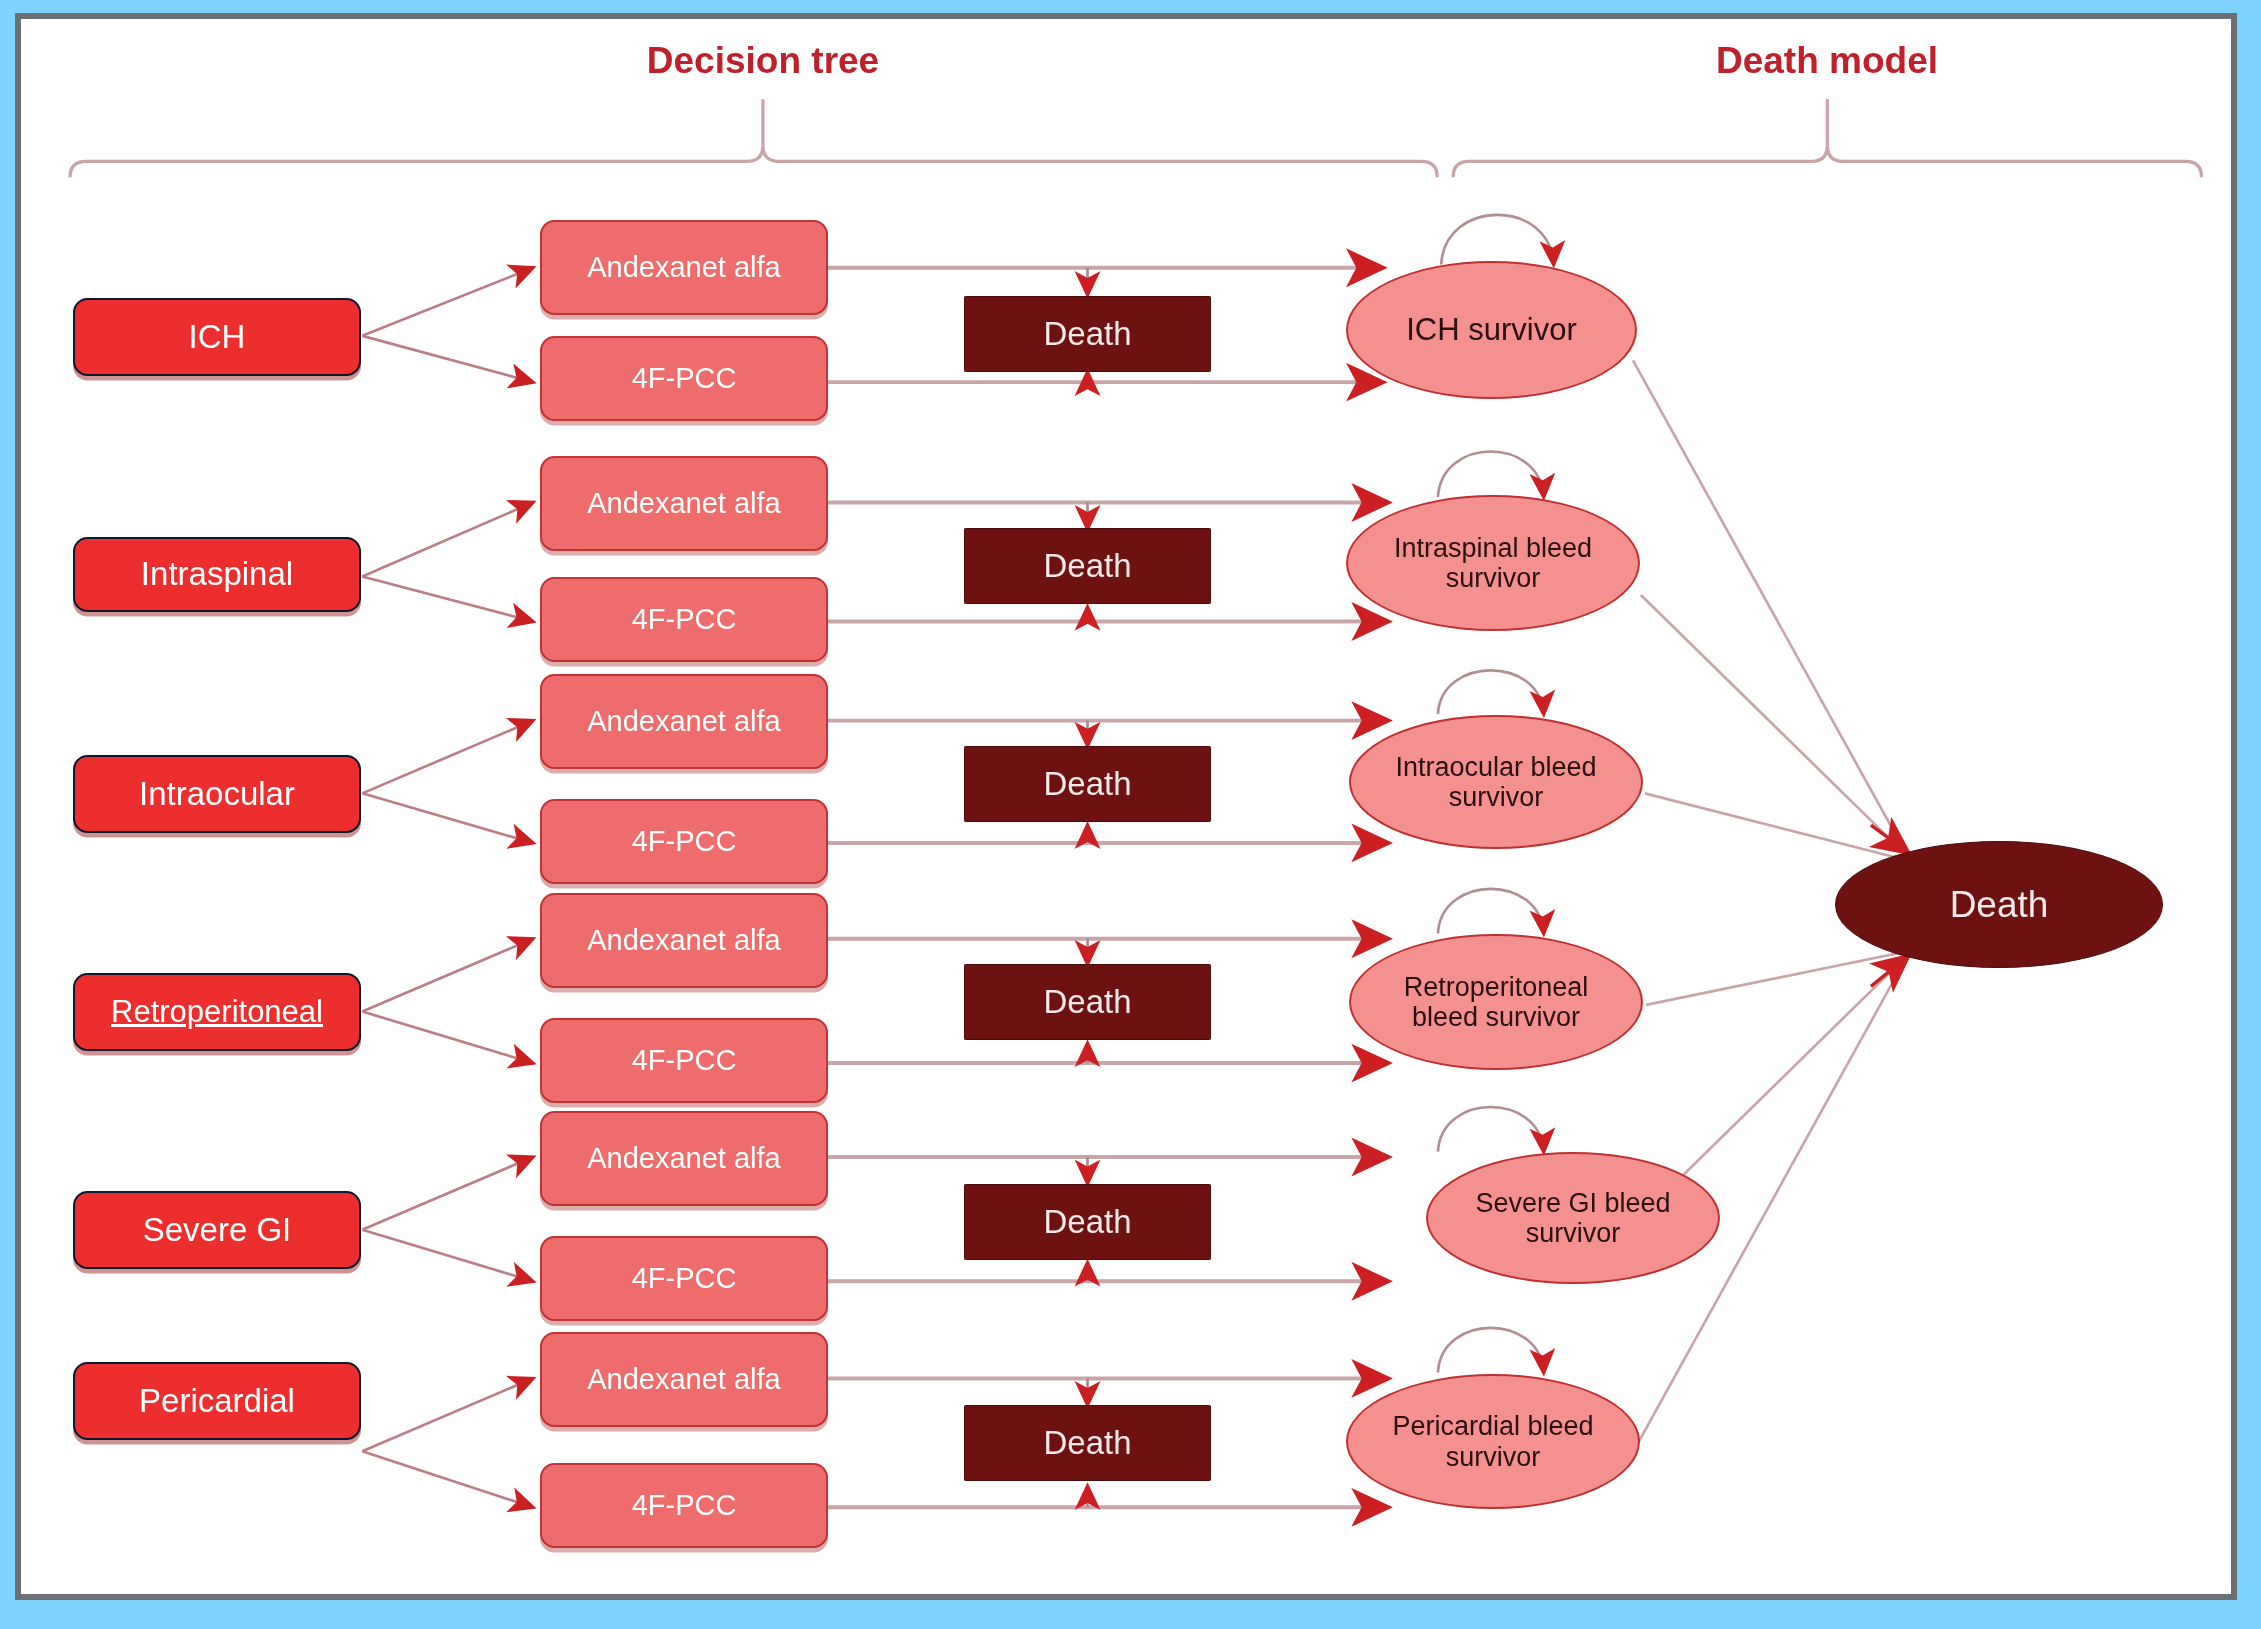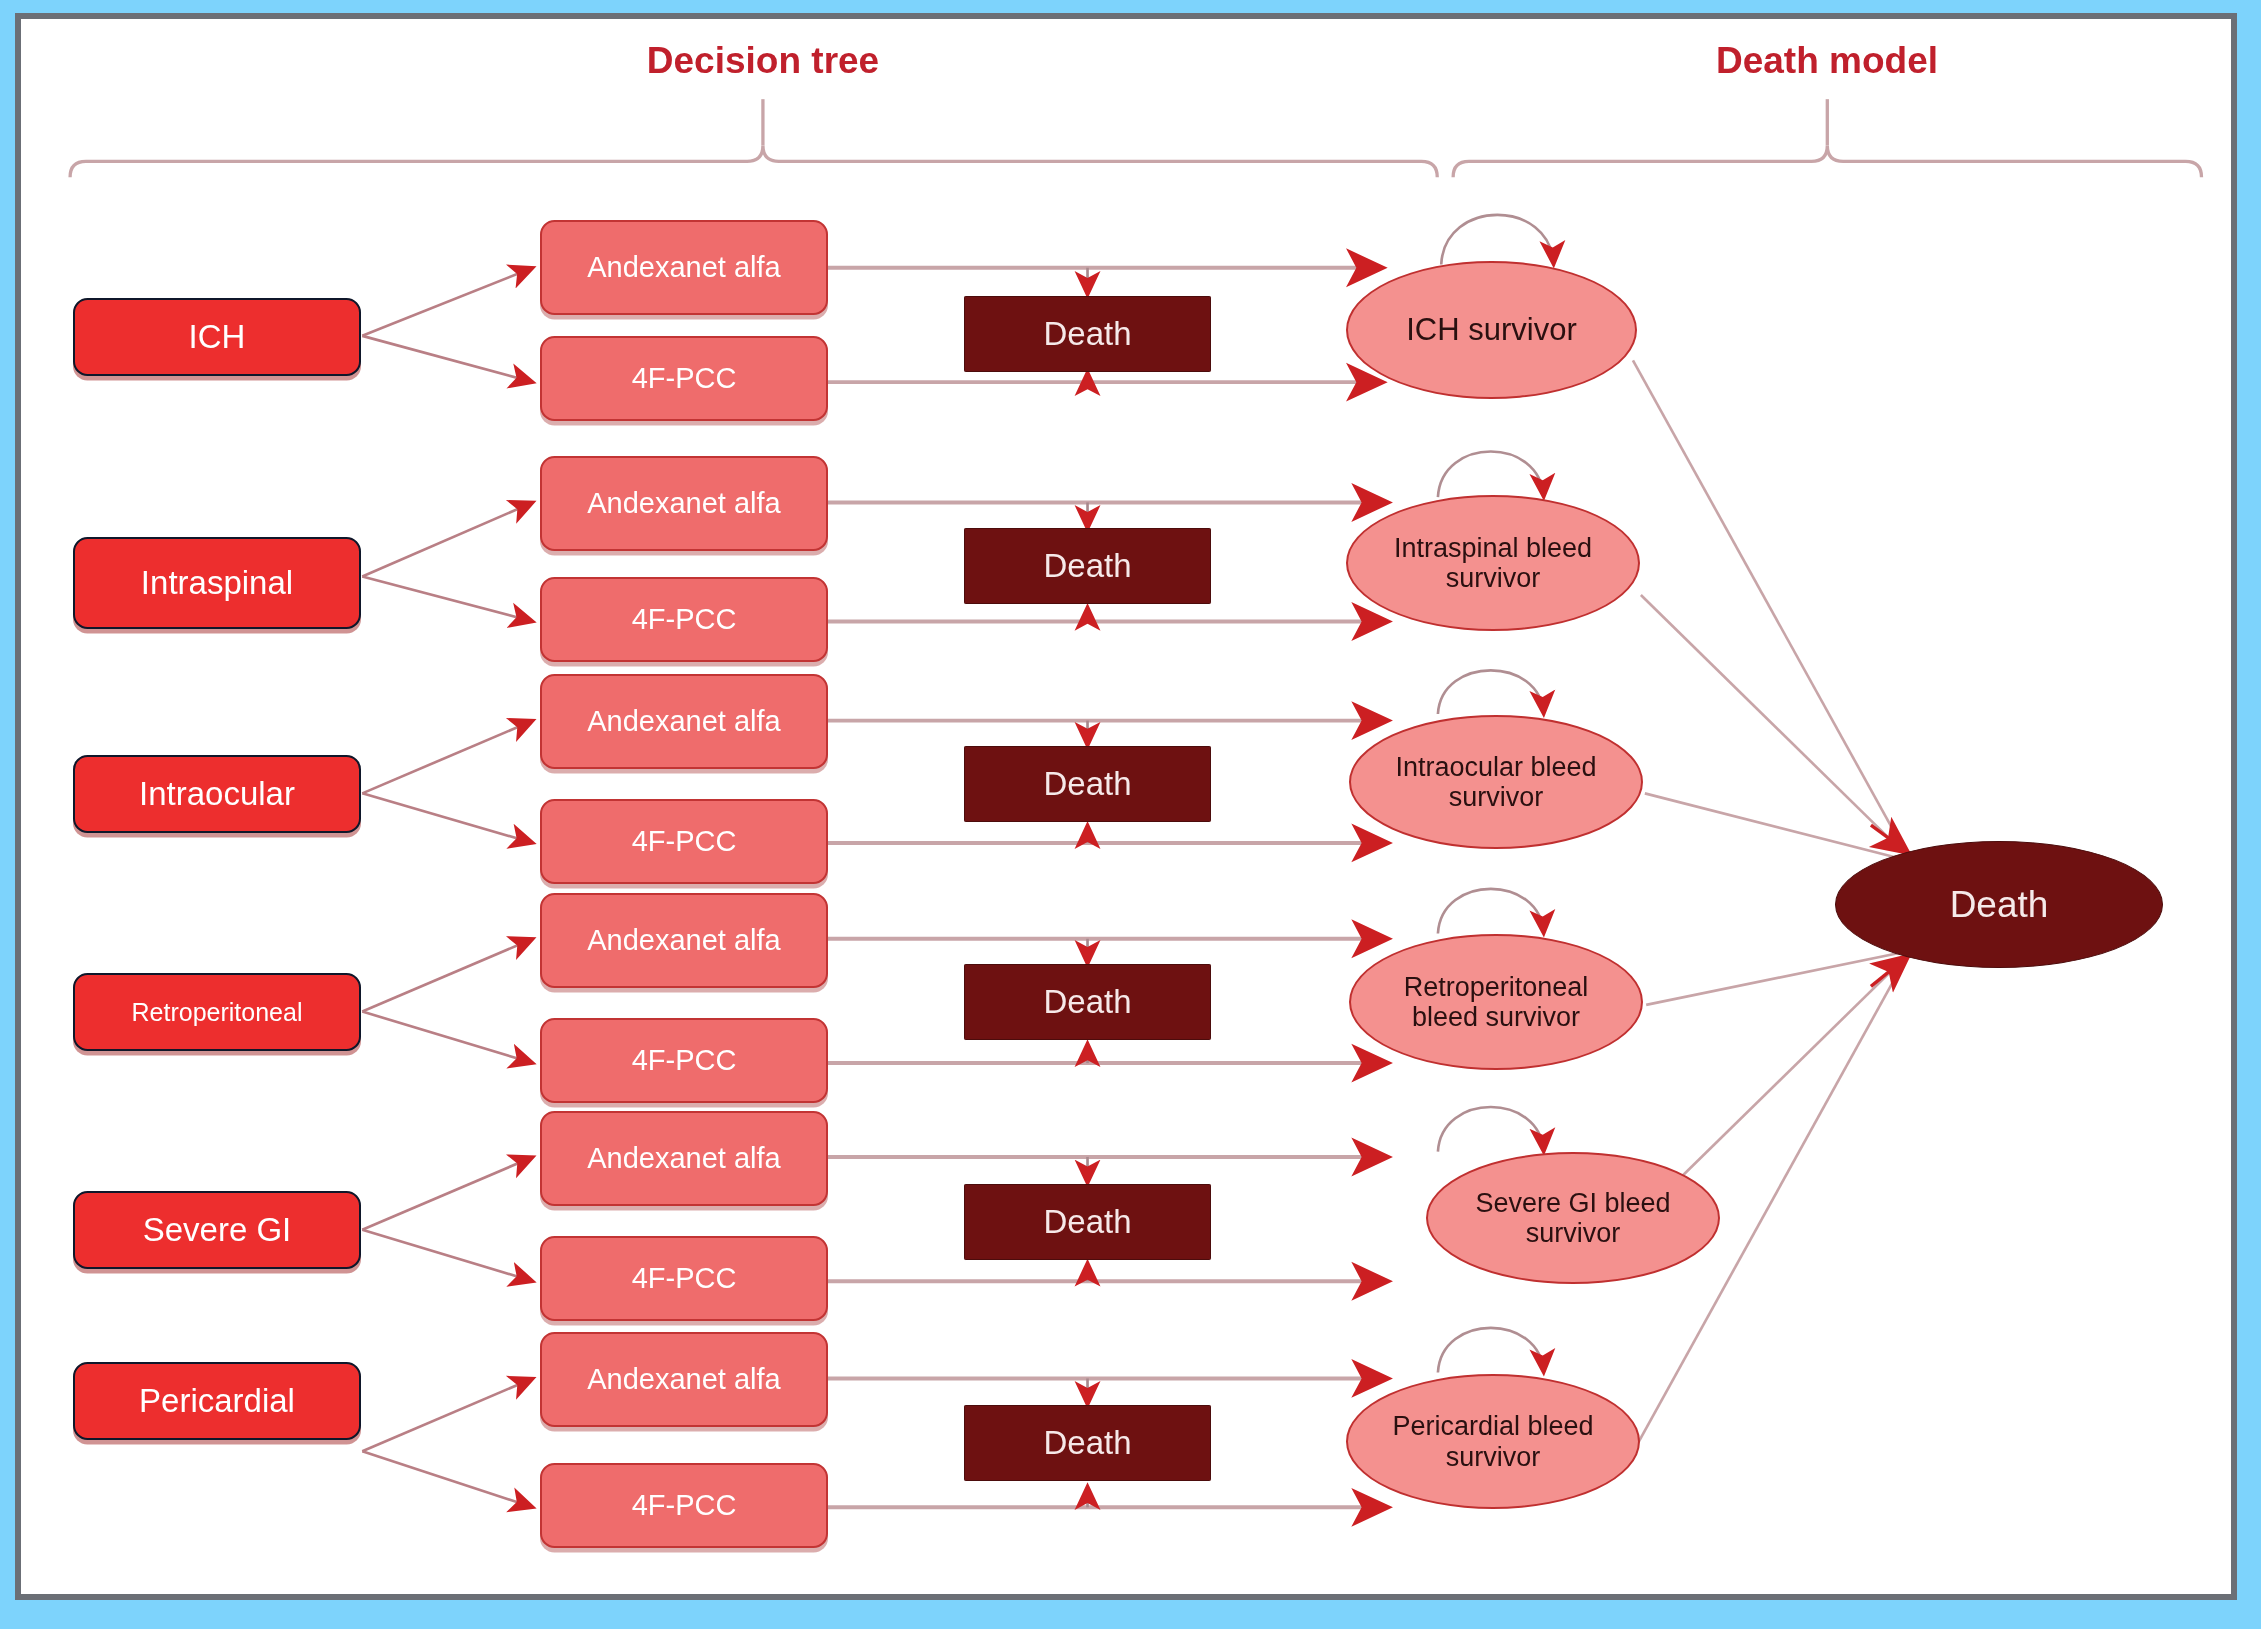--- a/index.html
+++ b/index.html
@@ -32,21 +32,21 @@
 
   
   .bleed{
     background:#ed2e2e;
     border:2px solid #0f172a;
     border-radius:14.5px;
     color:#ffffff;
     font-size:33px;
     box-shadow:0 4.6px 0 rgba(150,16,16,.45);
   }
-  .bleed.small{font-size:25px;}
+  .bleed.small{font-size:31px;text-decoration:underline;}
 
   
   .treat{
     background:#ef6c6c;
     border:2px solid #c23434;
     border-radius:14.5px;
     color:#ffffff;
     font-size:29px;
     box-shadow:0 4.6px 0 rgba(160,40,40,.38);
   }
@@ -196,21 +196,21 @@
 
   <div class="bracket-label" style="left:631px;top:40px;width:264px;">Decision tree</div>
   <div class="bracket-label" style="left:1695px;top:40px;width:264px;">Death model</div>
 
   <div class="node bleed" style="left:73px;top:298px;width:288px;height:78px;">ICH</div>
   <div class="node treat" style="left:540px;top:220px;width:288px;height:95px;">Andexanet alfa</div>
   <div class="node treat" style="left:540px;top:336px;width:288px;height:85px;">4F-PCC</div>
   <div class="node deathbox" style="left:964px;top:296px;width:247px;height:76px;">Death</div>
   <div class="node surv big" style="left:1346px;top:261px;width:291px;height:138px;">ICH survivor</div>
 
-  <div class="node bleed" style="left:73px;top:537px;width:288px;height:92px;text-align:center;">Intraspinal</div>
+  <div class="node bleed" style="left:73px;top:537px;width:288px;height:75px;text-align:center;">Intraspinal</div>
   <div class="node treat" style="left:540px;top:456px;width:288px;height:95px;">Andexanet alfa</div>
   <div class="node treat" style="left:540px;top:577px;width:288px;height:85px;">4F-PCC</div>
   <div class="node deathbox" style="left:964px;top:528px;width:247px;height:76px;">Death</div>
   <div class="node surv" style="left:1346px;top:495px;width:294px;height:136px;padding:0 29px;box-sizing:border-box;">Intraspinal bleed survivor</div>
 
   <div class="node bleed" style="left:73px;top:755px;width:288px;height:78px;">Intraocular</div>
   <div class="node treat" style="left:540px;top:674px;width:288px;height:95px;">Andexanet alfa</div>
   <div class="node treat" style="left:540px;top:799px;width:288px;height:85px;">4F-PCC</div>
   <div class="node deathbox" style="left:964px;top:746px;width:247px;height:76px;">Death</div>
   <div class="node surv" style="left:1349px;top:715px;width:294px;height:134px;padding:0 32px;box-sizing:border-box;">Intraocular bleed survivor</div>

